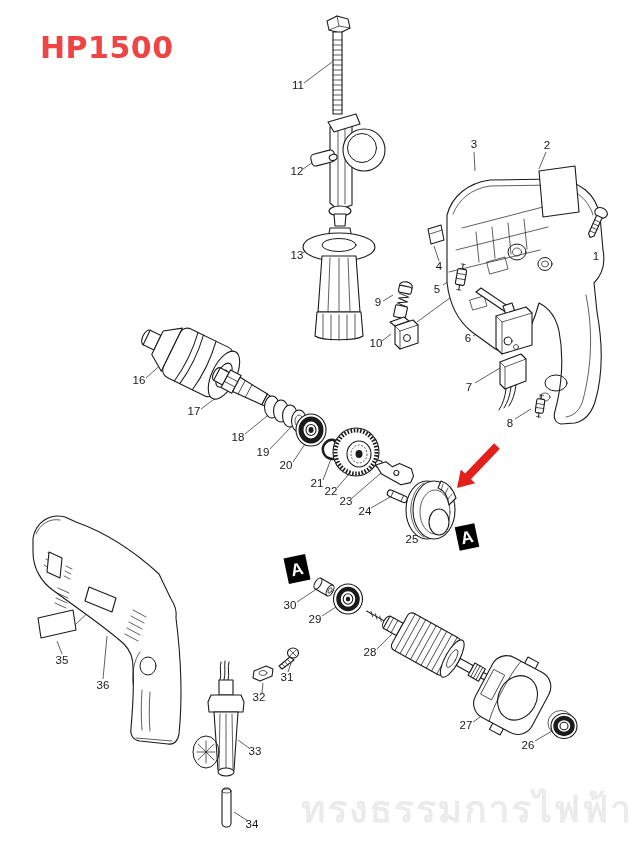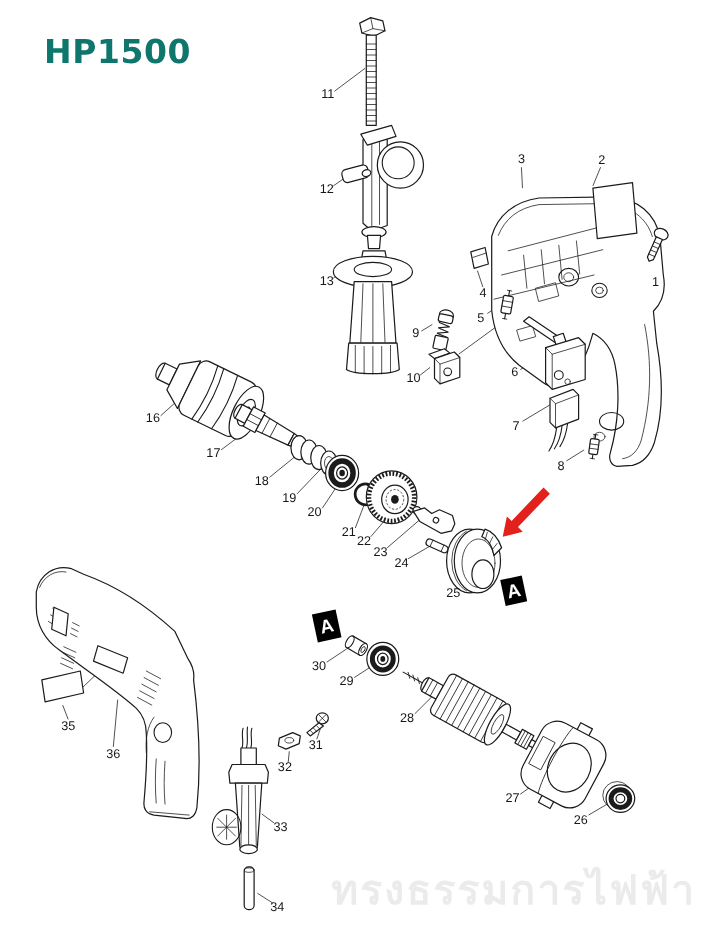--- a/index.html
+++ b/index.html
@@ -1,18 +1,18 @@
 <!DOCTYPE html>
 <html><head>
 <meta charset="utf-8">
 <style>
   html,body{margin:0;padding:0;background:#fff;}
   .page{position:relative;width:637px;height:850px;background:#fff;overflow:hidden;
         font-family:"Liberation Sans",sans-serif;}
-  .title{position:absolute;left:40px;top:30px;font-size:30px;font-weight:bold;color:#0f766e;
+  .title{position:absolute;left:40px;top:30px;font-size:30px;font-weight:bold;color:#ef4444;
          font-family:"DejaVu Sans","Liberation Sans",sans-serif;letter-spacing:0.5px;}
   .diagram{position:absolute;left:0;top:0;}
   .p{fill:#fff;stroke:#1b1b1b;stroke-width:1.1;stroke-linejoin:round;stroke-linecap:round;}
   .ln{fill:none;stroke:#1b1b1b;stroke-width:1;stroke-linecap:round;}
   .thin{stroke-width:0.7;}
   .leader{stroke:#3a3a3a;stroke-width:0.8;}
   .lbl{font-family:"Liberation Sans",sans-serif;font-size:11.5px;fill:#171717;text-anchor:middle;}
   .dark{fill:#1b1b1b;stroke:none;}
   .marker-a{font-family:"Liberation Sans",sans-serif;font-size:17px;font-weight:bold;text-anchor:middle;}
   .wm{font-family:"DejaVu Sans","Liberation Sans",sans-serif;font-size:37px;font-weight:bold;

